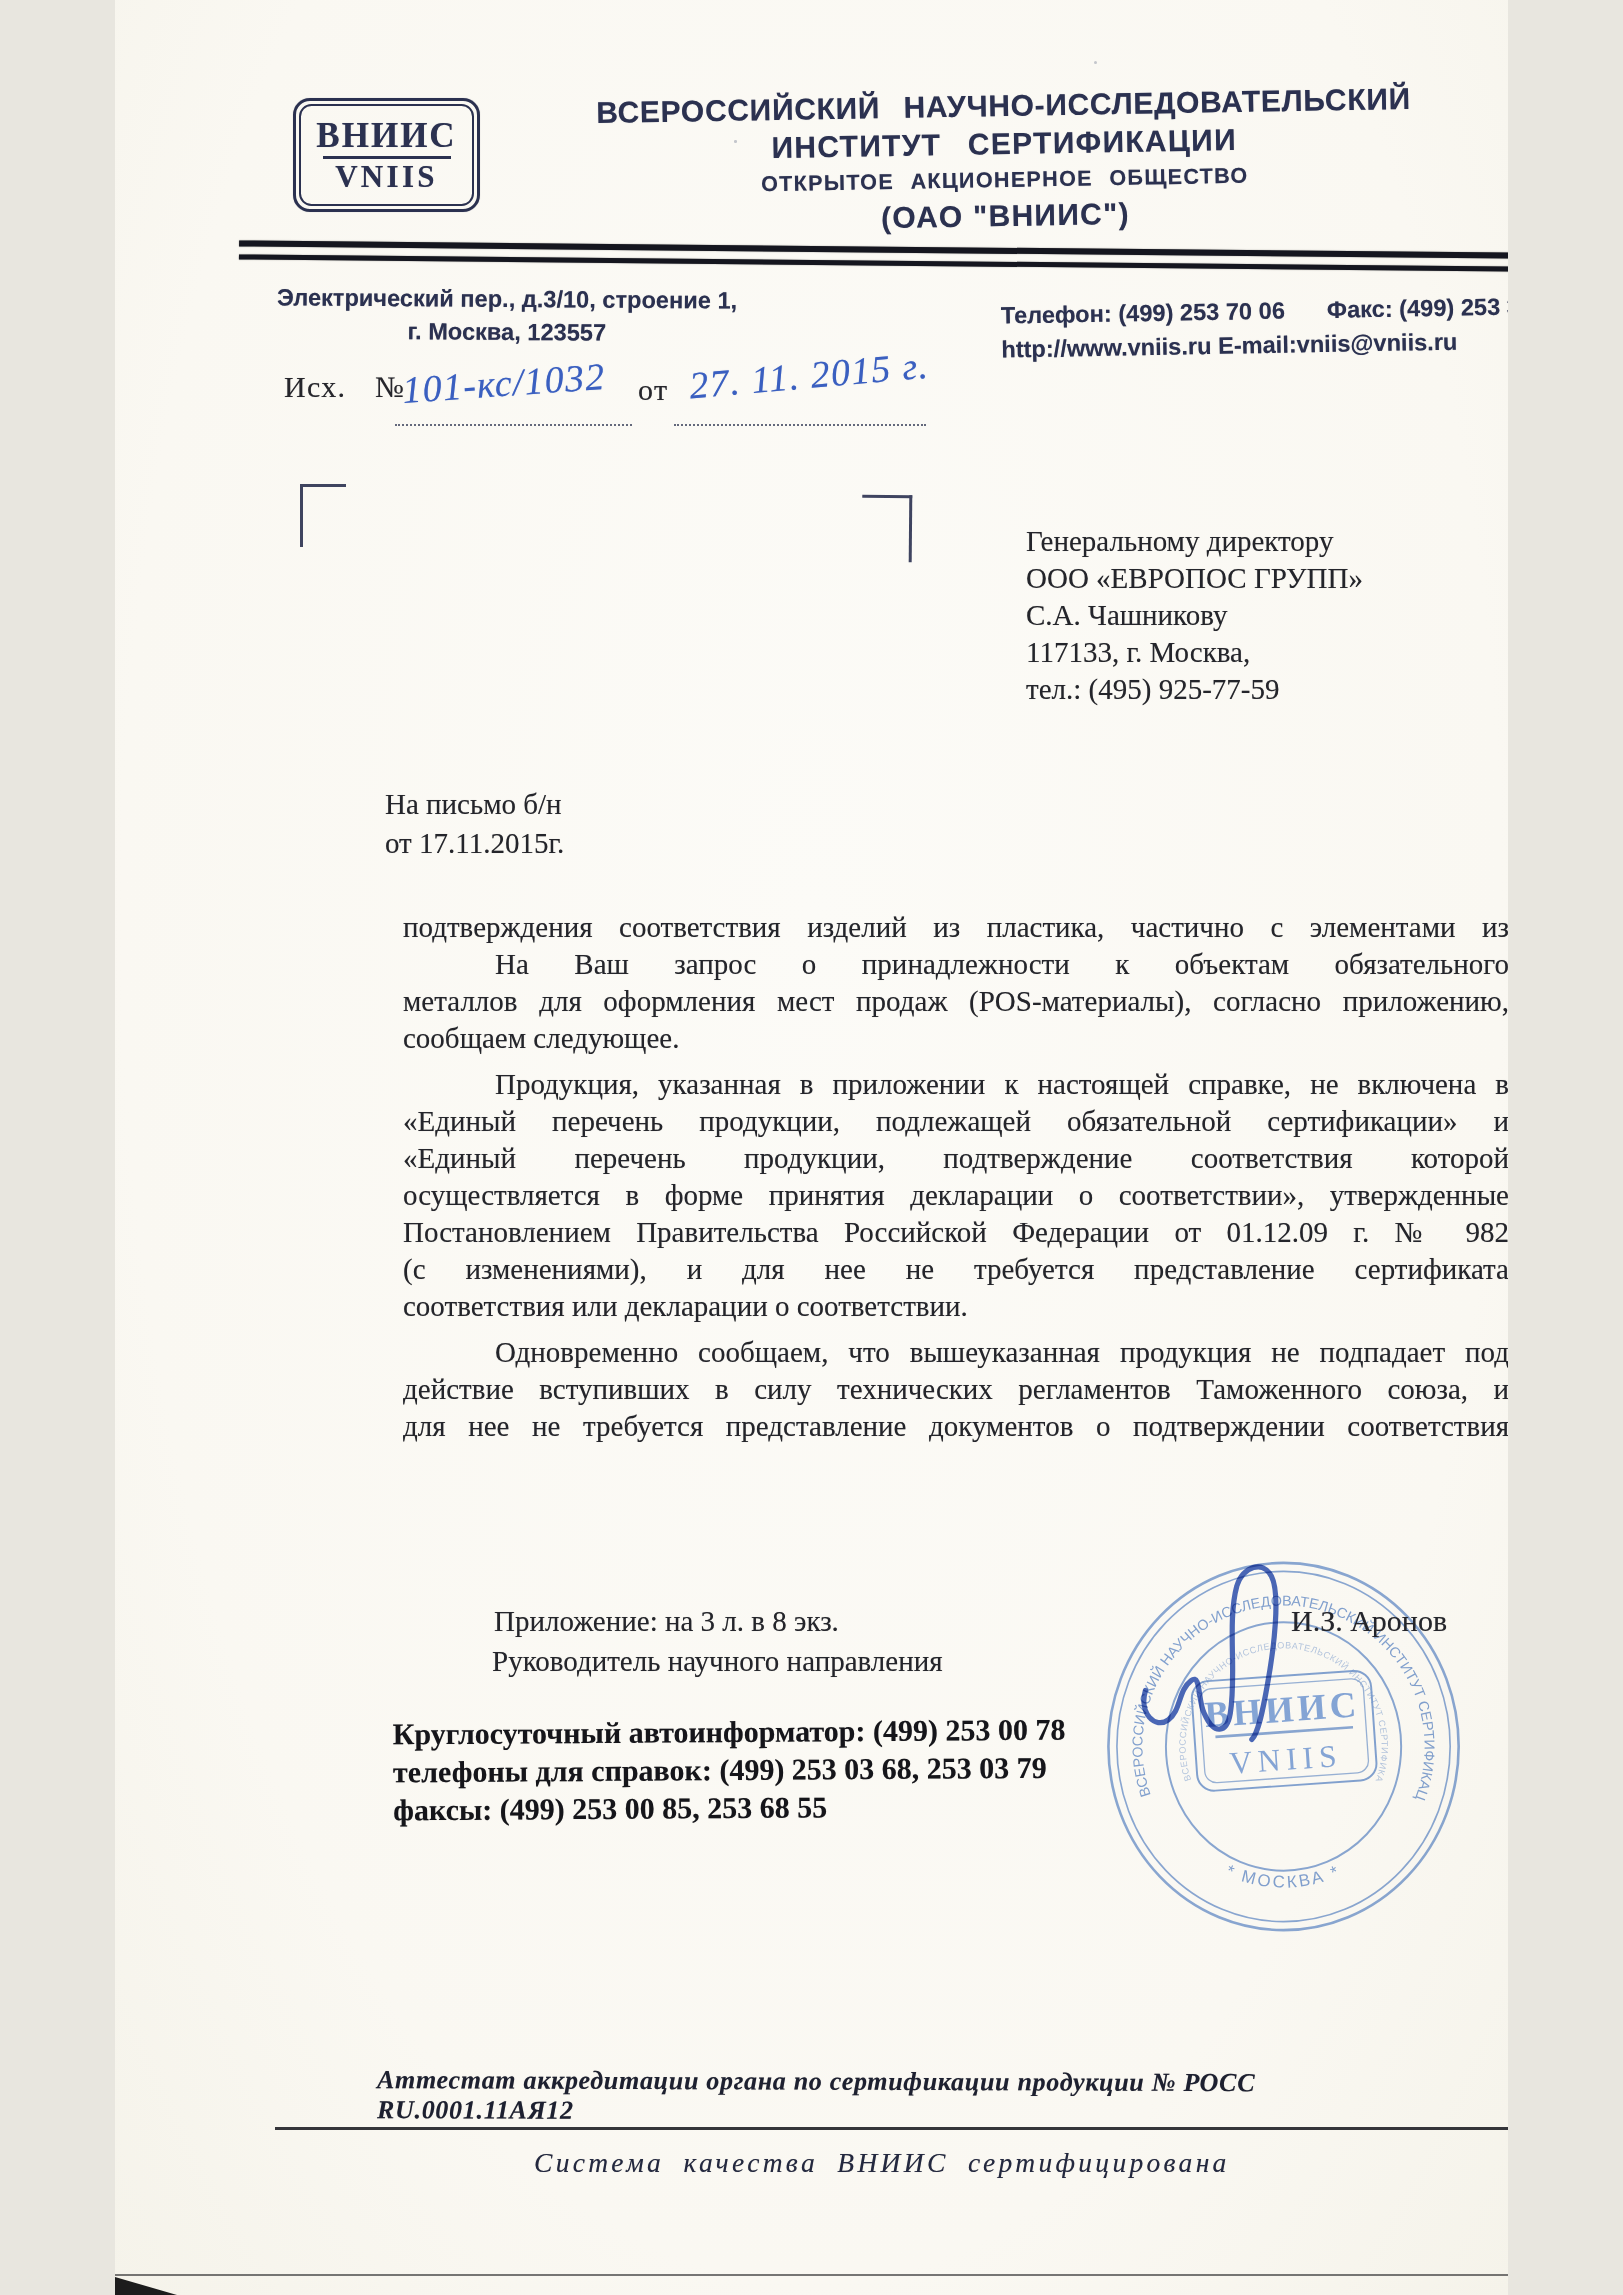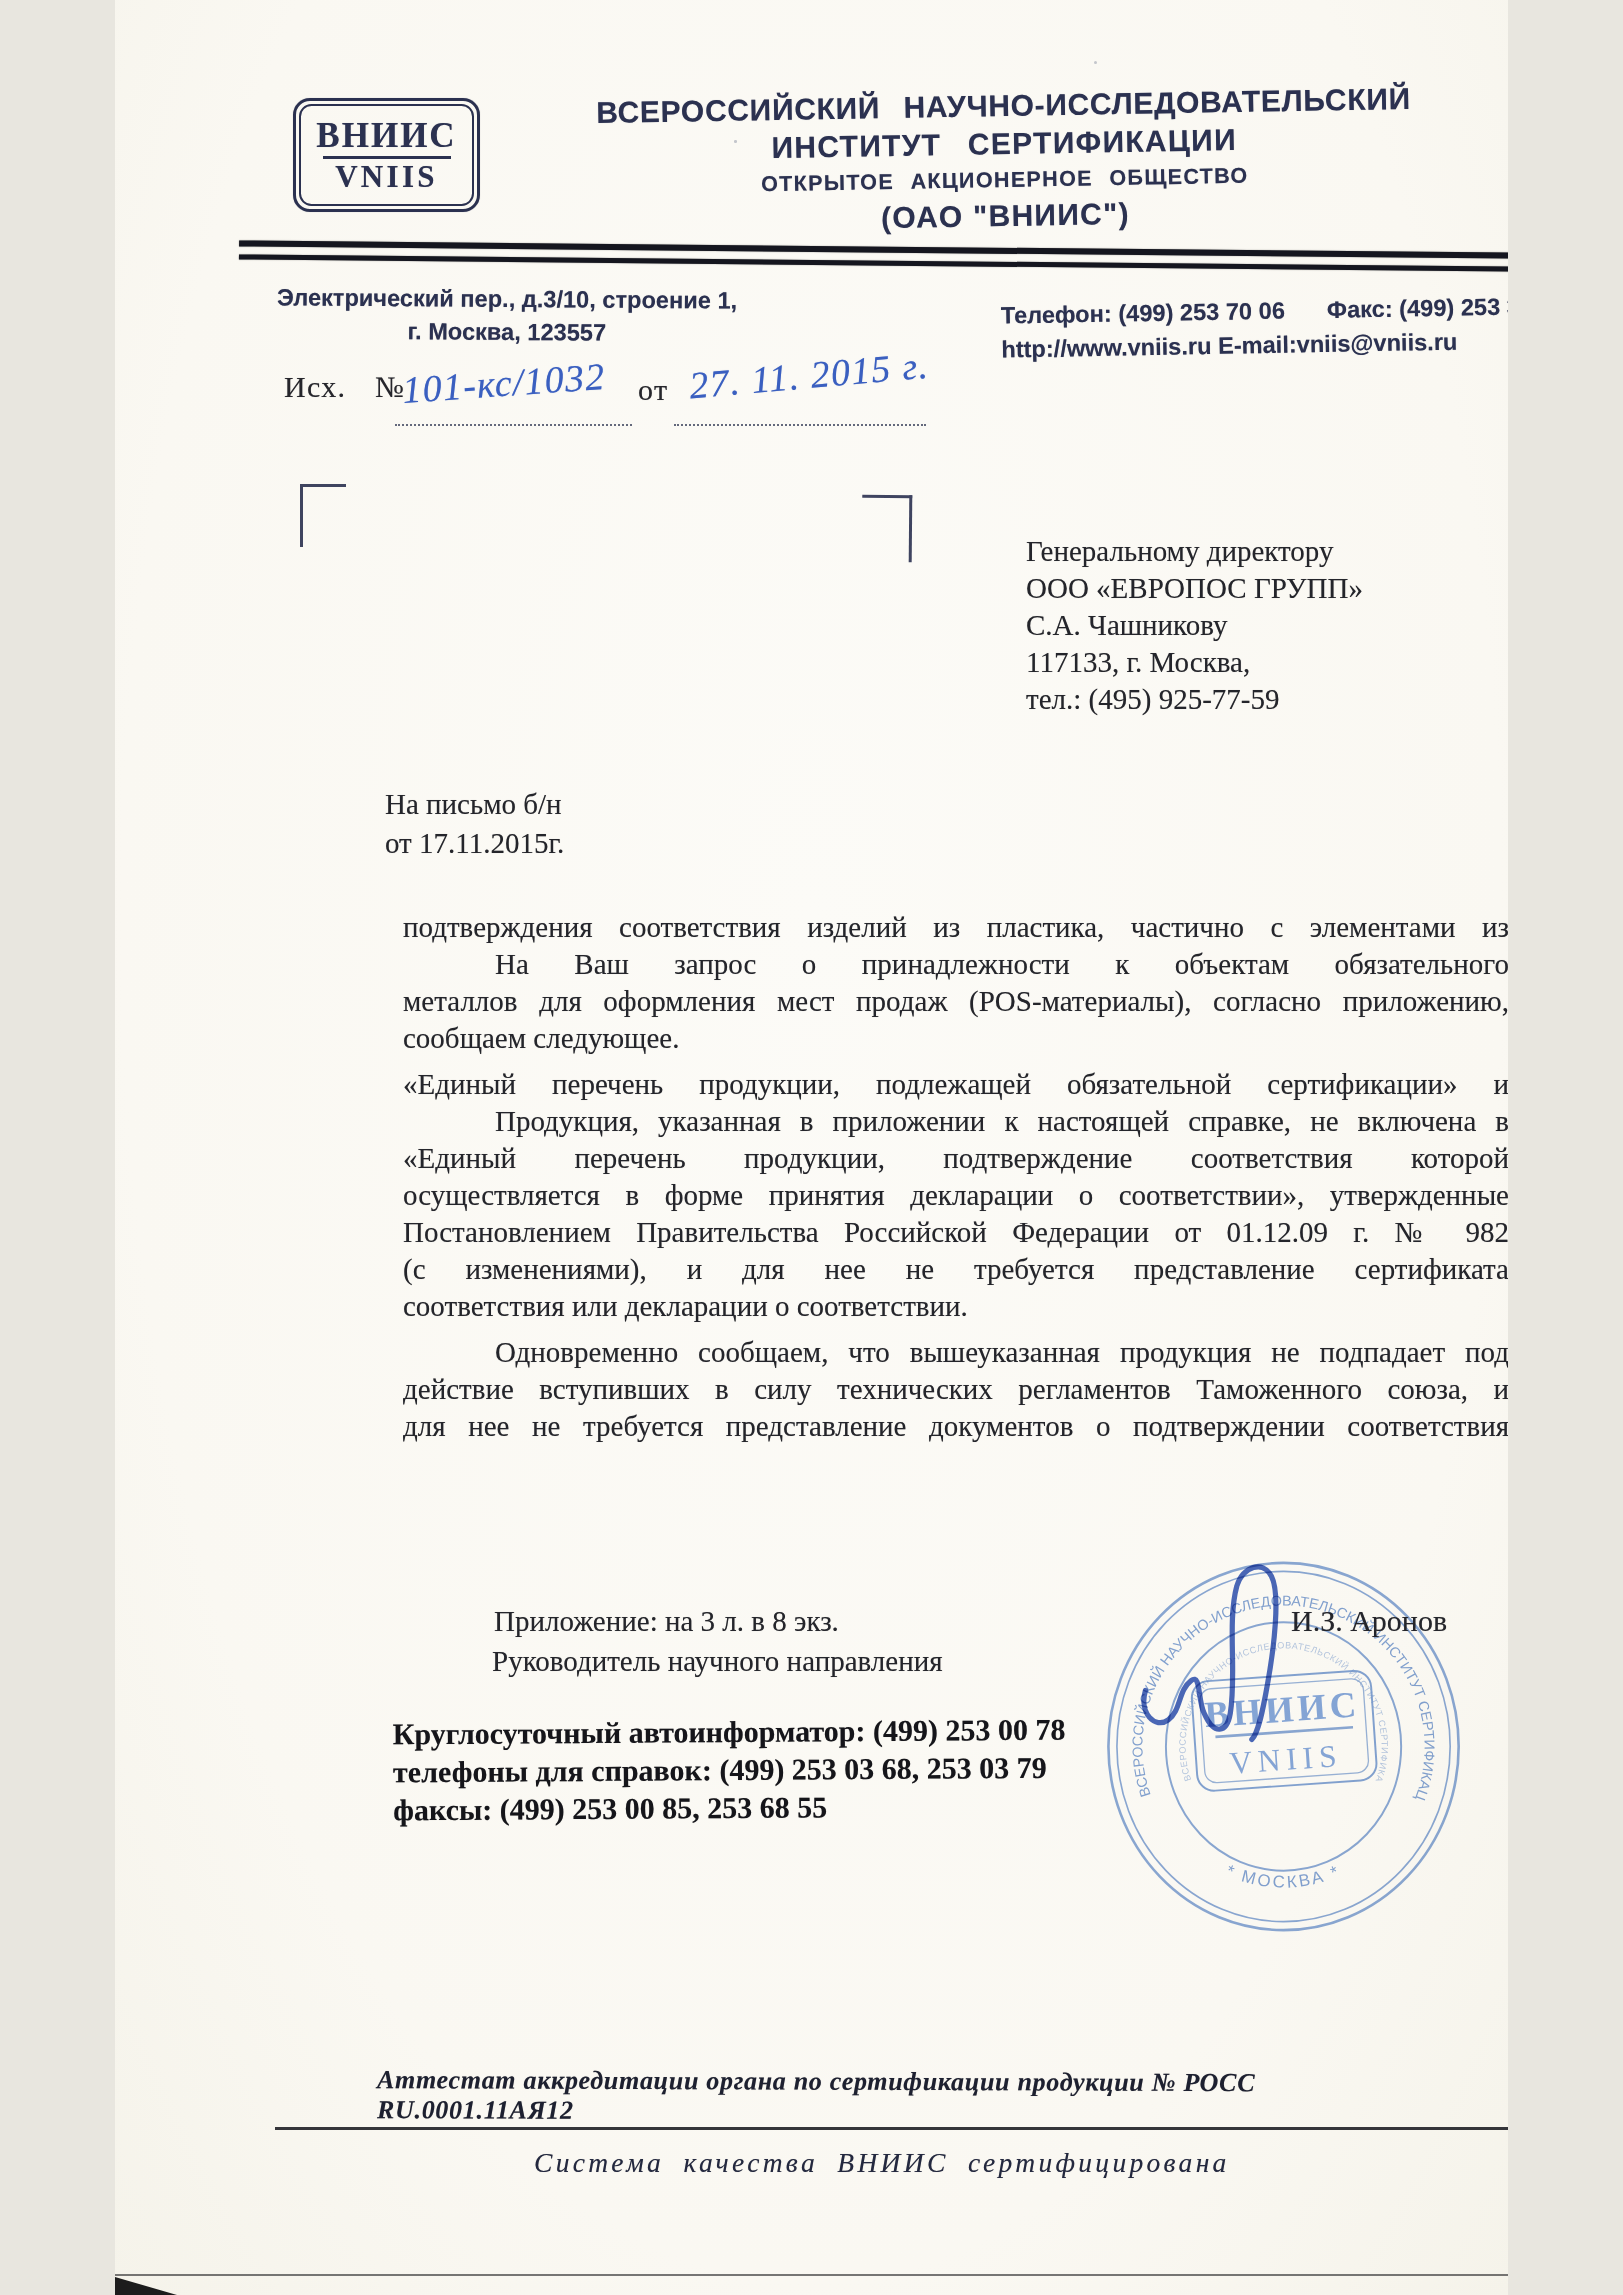--- a/index.html
+++ b/index.html
@@ -48,21 +48,21 @@
   .typew{font-size:30px;letter-spacing:1.3px;color:#26262c;}
   .hand{font-family:"Liberation Serif", serif;font-style:italic;color:#3a5fc0;font-size:38px;letter-spacing:1.3px;
     text-shadow:0 0 0.7px rgba(58,95,192,.5);}
   .hunder{height:0;border-bottom:2px dotted #4a5068;opacity:.85;}
 
   
   .brk-l{left:185px;top:484px;width:43px;height:60px;border-top:3.9px solid #2b3150;border-left:3.9px solid #2b3150;opacity:.9;}
   .brk-r{left:747px;top:495px;width:47px;height:64px;border-top:3.9px solid #2b3150;border-right:3.9px solid #2b3150;opacity:.9;transform:rotate(0.5deg);}
 
   
-  .recipient{left:911px;top:523px;width:589px;font-size:29px;line-height:37px;margin-top:10px;}
+  .recipient{left:911px;top:523px;width:589px;font-size:29px;line-height:37px;}
 
   .reblock{left:270px;top:785px;font-size:29px;line-height:39px;}
 
   
   .bodytext{left:288px;top:909px;width:1106px;font-size:29px;}
   .bodytext .para{margin:0 0 9.2px 0;}
   .line{height:37px;line-height:37px;white-space:nowrap;}
   .jl{text-align:justify;text-align-last:justify;white-space:normal;height:37px;line-height:37px;overflow:hidden;}
   .fl{padding-left:92px;}
   .ll{text-align:left;}
@@ -150,22 +150,22 @@
   </div>
 
   <div class="abs bodytext softk">
     <div class="para">
       <div class="jl">подтверждения соответствия изделий из пластика, частично с элементами из</div>
       <div class="jl fl">На Ваш запрос о принадлежности к объектам обязательного</div>
       <div class="jl">металлов для оформления мест продаж (POS-материалы), согласно приложению,</div>
       <div class="line ll">сообщаем следующее.</div>
     </div>
     <div class="para">
+      <div class="jl fl">Продукция, указанная в приложении к настоящей справке, не включена в</div>
       <div class="jl">«Единый перечень продукции, подлежащей обязательной сертификации» и</div>
-      <div class="jl fl">Продукция, указанная в приложении к настоящей справке, не включена в</div>
       <div class="jl">«Единый перечень продукции, подтверждение соответствия которой</div>
       <div class="jl">осуществляется в форме принятия декларации о соответствии», утвержденные</div>
       <div class="jl">Постановлением Правительства Российской Федерации от 01.12.09 г. № 982</div>
       <div class="jl">(с изменениями), и для нее не требуется представление сертификата</div>
       <div class="line ll">соответствия или декларации о соответствии.</div>
     </div>
     <div class="para">
       <div class="jl fl">Одновременно сообщаем, что вышеуказанная продукция не подпадает под</div>
       <div class="jl">действие вступивших в силу технических регламентов Таможенного союза, и</div>
       <div class="jl">для нее не требуется представление документов о подтверждении соответствия</div>

